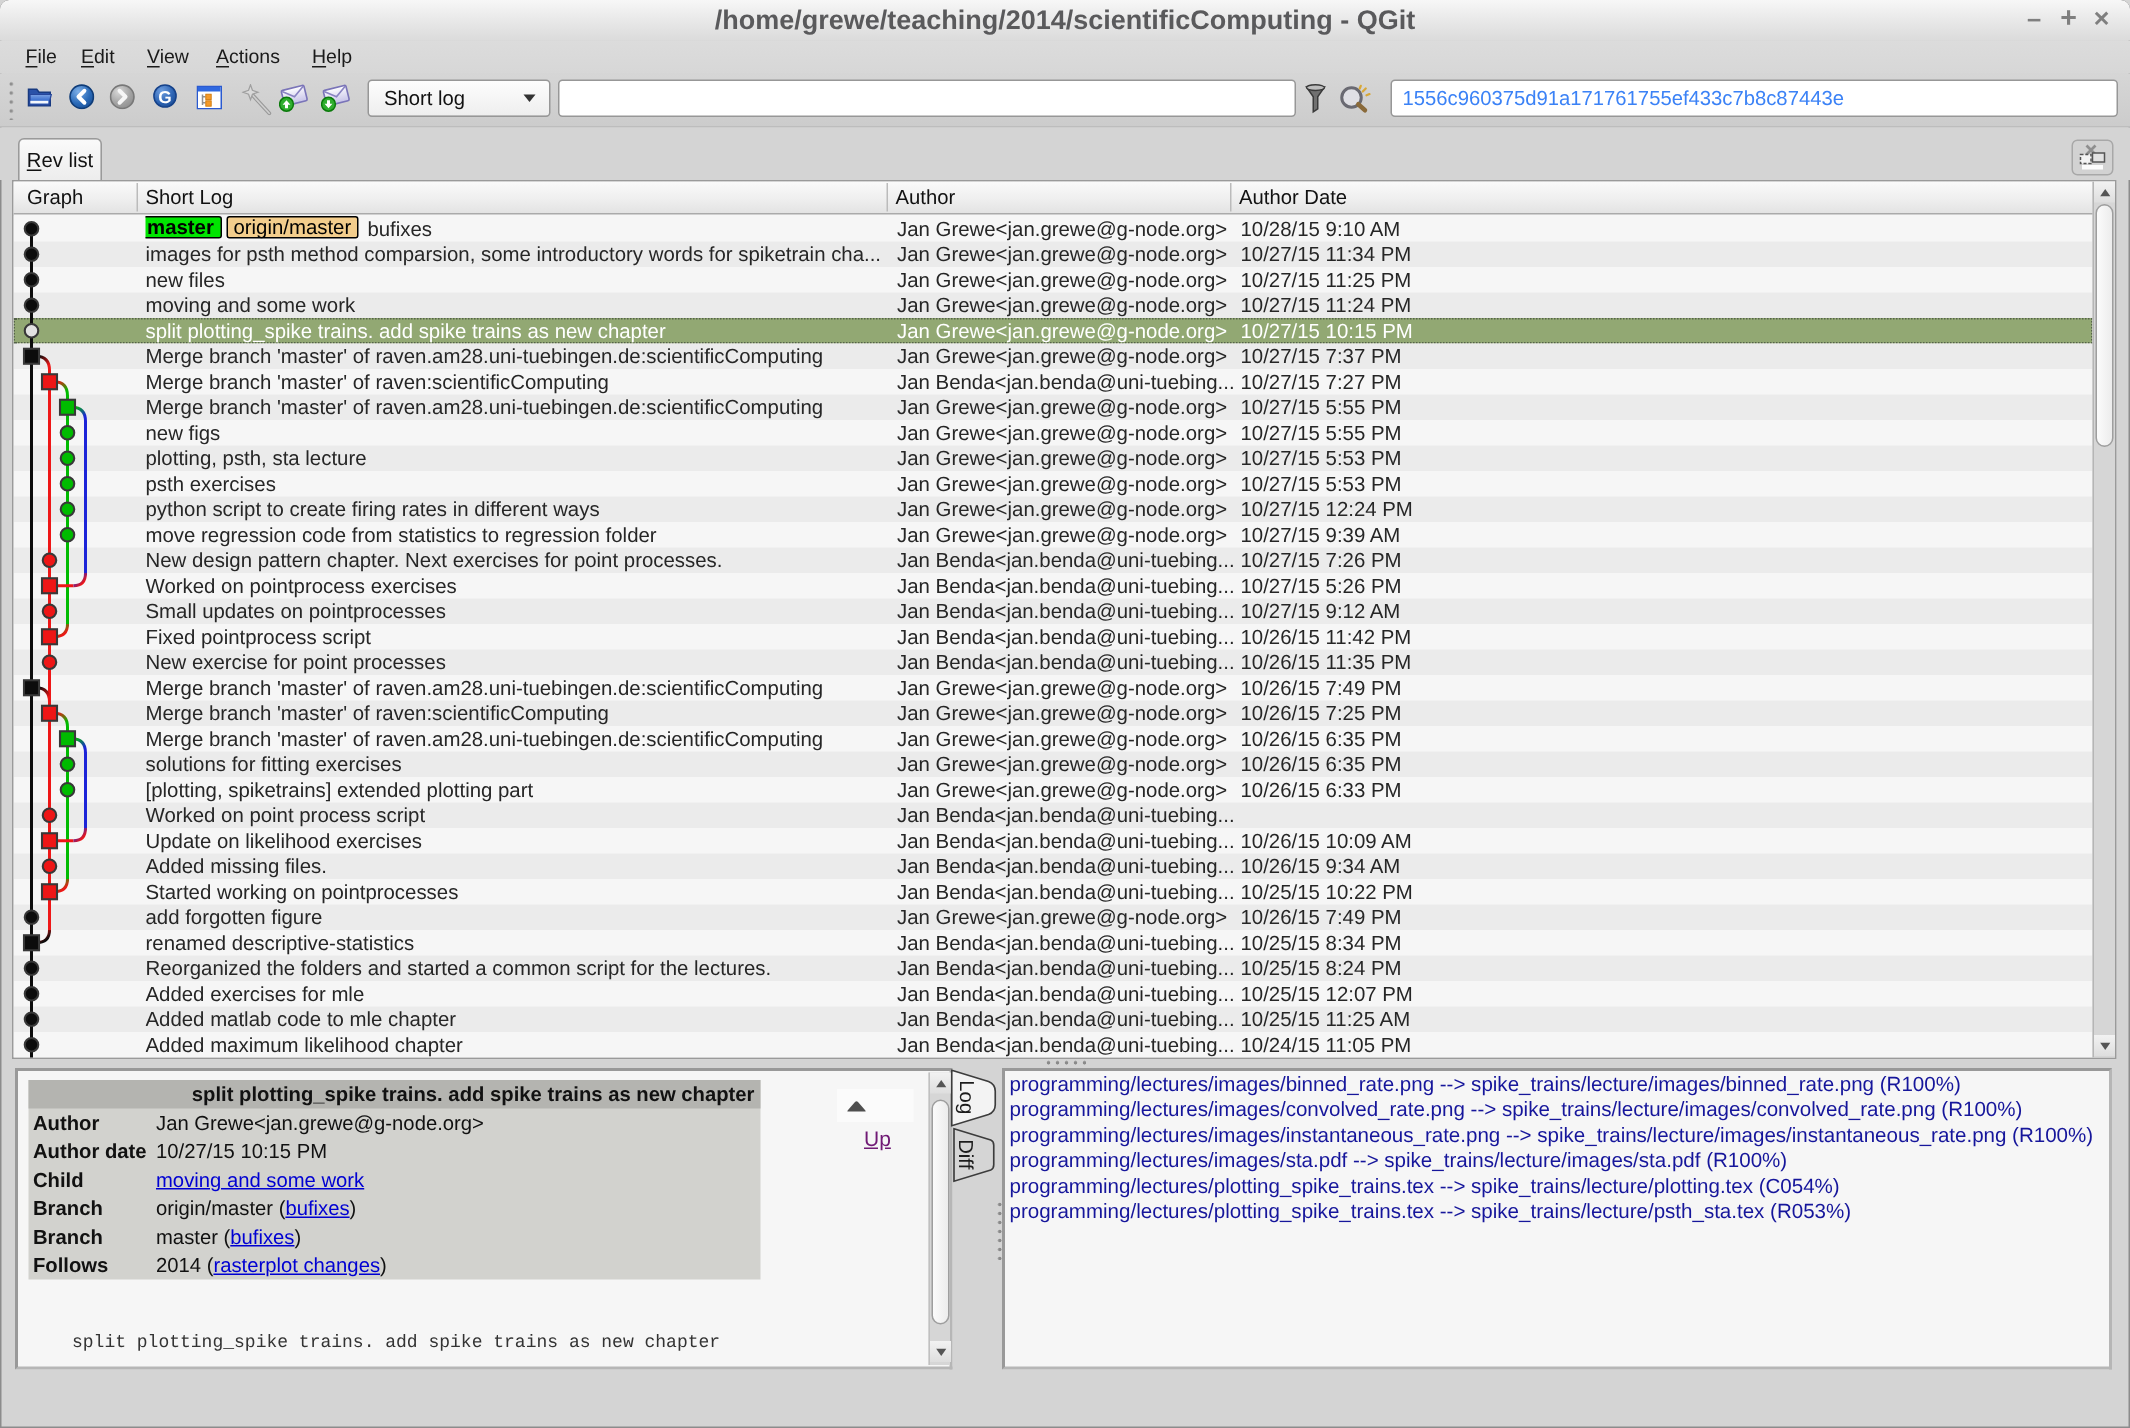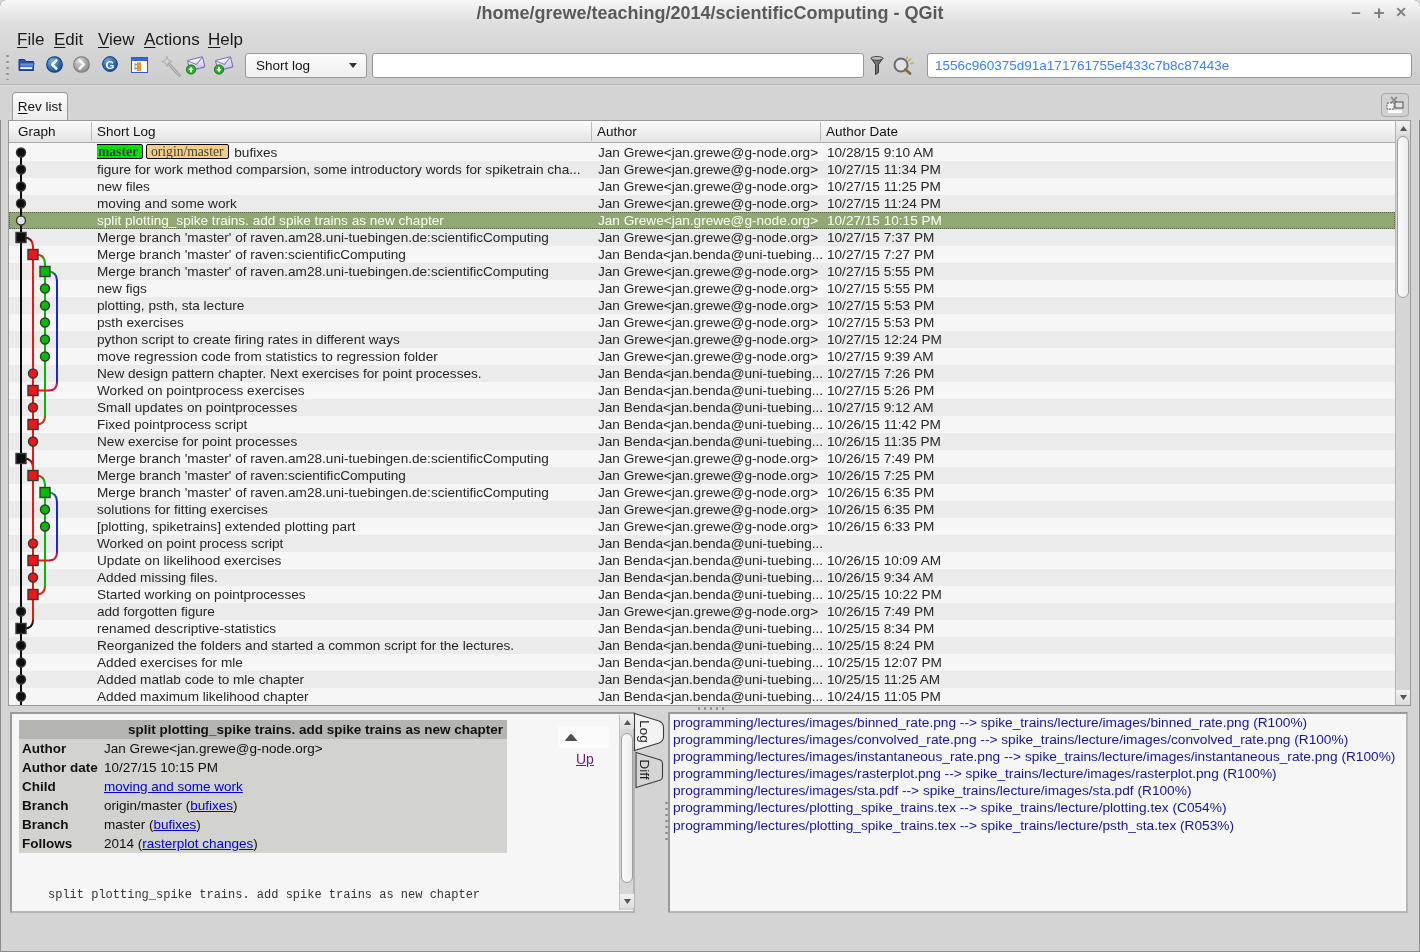--- a/index.html
+++ b/index.html
@@ -6,21 +6,21 @@
 .abs { position:absolute; }
 #win { position:absolute; inset:0; border-radius:6px 6px 0 0;
   box-shadow:inset 0 0 0 1px #8c8c8c; background:#d4d4d4; overflow:hidden; }
 #titlebar { position:absolute; left:0; top:0; right:0; height:27px;
   background:linear-gradient(#f7f7f7,#eaeaea 45%,#dbdbdb); border-radius:6px 6px 0 0; }
 #title { position:absolute; top:3px; left:0; right:0; text-align:center;
   font-size:18px; font-weight:bold; color:#5a5a5c; }
 .winbtn { position:absolute; top:2px; width:22px; height:22px; color:#7f7f7f;
   text-align:center; }
 #menubar { position:absolute; left:0; top:27px; right:0; height:22px;
-  background:linear-gradient(#dcdcdc,#d7d7d7); font-size:17px; color:#1a1a1a; }
+  background:linear-gradient(#dcdcdc,#d7d7d7); font-size:13px; color:#1a1a1a; }
 .menu { position:absolute; top:3px; }
 .menu u { text-underline-offset:2px; }
 #toolbar { position:absolute; left:0; top:49px; right:0; height:36px;
   background:linear-gradient(#d6d6d6,#cccccc); border-bottom:1px solid #bdbdbd; }
 .tfield { position:absolute; top:4px; height:25px; background:#fff; border:1px solid #979797;
   border-radius:3px; }
 #combo { left:245px; width:122px; background:linear-gradient(#fdfdfd,#eeeeee);
   font-size:13.5px; color:#111; line-height:23px; padding-left:10px; }
 #combo .arr { position:absolute; right:9px; top:9px; width:0; height:0;
   border-left:4.5px solid transparent; border-right:4.5px solid transparent; border-top:5.5px solid #333; }
@@ -41,21 +41,21 @@
 .hcell { position:absolute; top:1px; line-height:19px; border-right:1px solid #bbbbbb; height:19px; }
 .trow { position:absolute; left:0px; height:17px; width:1386px; font-size:13.6px; color:#262626;
   line-height:17px; white-space:nowrap; }
 .odd  { background:#f6f6f6; }
 .even { background:#ebebeb; }
 .sel  { background:#92a873; color:#fff; outline:1px dotted #55624a; outline-offset:-1px; }
 .c-log  { position:absolute; left:88px; width:496px; overflow:hidden; }
 .c-auth { position:absolute; left:589px; width:228px; overflow:hidden; }
 .c-date { position:absolute; left:818px; width:500px; overflow:hidden; }
 .badge { display:inline-block; height:15px; line-height:14px; padding:0 4px; border:1px solid #000;
-  border-radius:2px; color:#404040; margin:0 2px 15px -4px; vertical-align:1px;font-family:Liberation Serif, serif; }
+  border-radius:2px; color:#000000; margin:0 2px 15px -4px; vertical-align:1px; }
 .bmaster { background:#00e400; font-weight:bold; }
 .borigin { background:#f3cd8c; margin-left:1px; }
 #tsbar { position:absolute; right:0px; top:0px; width:15px; height:584px;
   border-left:1px solid #b5b5b5; background:#d6d6d6; }
 .sbtn { position:absolute; left:0; width:14px; height:14px; background:linear-gradient(#f2f2f2,#dedede); }
 .sbtn svg { display:block; margin:4.5px auto 0; }
 .sthumb { position:absolute; left:1px; width:12px; background:linear-gradient(90deg,#fbfbfb,#ececec);
   border:1px solid #9e9e9e; border-radius:6px; }
 #dpanel { position:absolute; left:10px; top:712px; width:625px; height:201px;
   border:2px solid #999; border-right-color:#b6b6b6; border-bottom-color:#b6b6b6; background:#f6f6f6; }
@@ -210,21 +210,21 @@
       <div class="hcell" style="left:584px;width:228px"><span style="padding-left:4px">Author</span></div>
       <div class="hcell" style="left:813px;width:573px;border-right:none"><span style="padding-left:4px">Author Date</span></div>
     </div>
     <div id="tbody" style="position:absolute;left:0;top:22px;width:1386px;height:564px;overflow:hidden">
       <div class="trow odd" style="top:1px">
           <div class="c-log"><span class="badge bmaster">master</span><span class="badge borigin">origin/master</span> bufixes</div>
           <div class="c-auth">Jan Grewe&lt;jan.grewe@g-node.org&gt;</div>
           <div class="c-date">10/28/15 9:10 AM</div>
         </div>
 <div class="trow even" style="top:18px">
-          <div class="c-log">figure for work method comparsion, some introductory words for spiketrain cha...</div>
+          <div class="c-log">images for psth method comparsion, some introductory words for spiketrain cha...</div>
           <div class="c-auth">Jan Grewe&lt;jan.grewe@g-node.org&gt;</div>
           <div class="c-date">10/27/15 11:34 PM</div>
         </div>
 <div class="trow odd" style="top:35px">
           <div class="c-log">new files</div>
           <div class="c-auth">Jan Grewe&lt;jan.grewe@g-node.org&gt;</div>
           <div class="c-date">10/27/15 11:25 PM</div>
         </div>
 <div class="trow even" style="top:52px">
           <div class="c-log">moving and some work</div>
@@ -503,18 +503,17 @@
     <path d="M 4.5 3.5 L 29 11 Q 33.5 12.8 33.5 17.5 L 33.5 26.5 Q 33.5 31.2 29 33 L 4.5 40.5 Z" fill="#f3f3f3" stroke="#3c3c3c" stroke-width="1.1"></path>
     <path d="M 6 42.5 L 30.5 50 Q 32.5 50.8 32.5 53.5 L 32.5 66.5 Q 32.5 69.2 30.5 70 L 6 77.5 Z" fill="#d5d5d5" stroke="#3c3c3c" stroke-width="1.1"></path>
     <text x="0" y="0" transform="translate(14.5,21.5) rotate(90)" font-family="Liberation Sans" font-size="13.5" fill="#1c1c1c" text-anchor="middle" dominant-baseline="central">Log</text>
     <text x="0" y="0" transform="translate(14,59.5) rotate(90)" font-family="Liberation Sans" font-size="13.5" fill="#1c1c1c" text-anchor="middle" dominant-baseline="central">Diff</text>
   </svg>
   <div class="dots7v" style="left:665px;top:800px"></div>
   <div id="fpanel">
       <div class="frow">programming/lectures/images/binned_rate.png --&gt; spike_trains/lecture/images/binned_rate.png (R100%)</div>
 <div class="frow">programming/lectures/images/convolved_rate.png --&gt; spike_trains/lecture/images/convolved_rate.png (R100%)</div>
 <div class="frow">programming/lectures/images/instantaneous_rate.png --&gt; spike_trains/lecture/images/instantaneous_rate.png (R100%)</div>
-<div class="frow">programming/lectures/images/rasterplot.png --&gt; spike_trains/lecture/images/rasterplot.png (R100%)</div>
 <div class="frow">programming/lectures/images/sta.pdf --&gt; spike_trains/lecture/images/sta.pdf (R100%)</div>
 <div class="frow">programming/lectures/plotting_spike_trains.tex --&gt; spike_trains/lecture/plotting.tex (C054%)</div>
 <div class="frow">programming/lectures/plotting_spike_trains.tex --&gt; spike_trains/lecture/psth_sta.tex (R053%)</div>
     </div>
 </div>
 
 </body></html>

